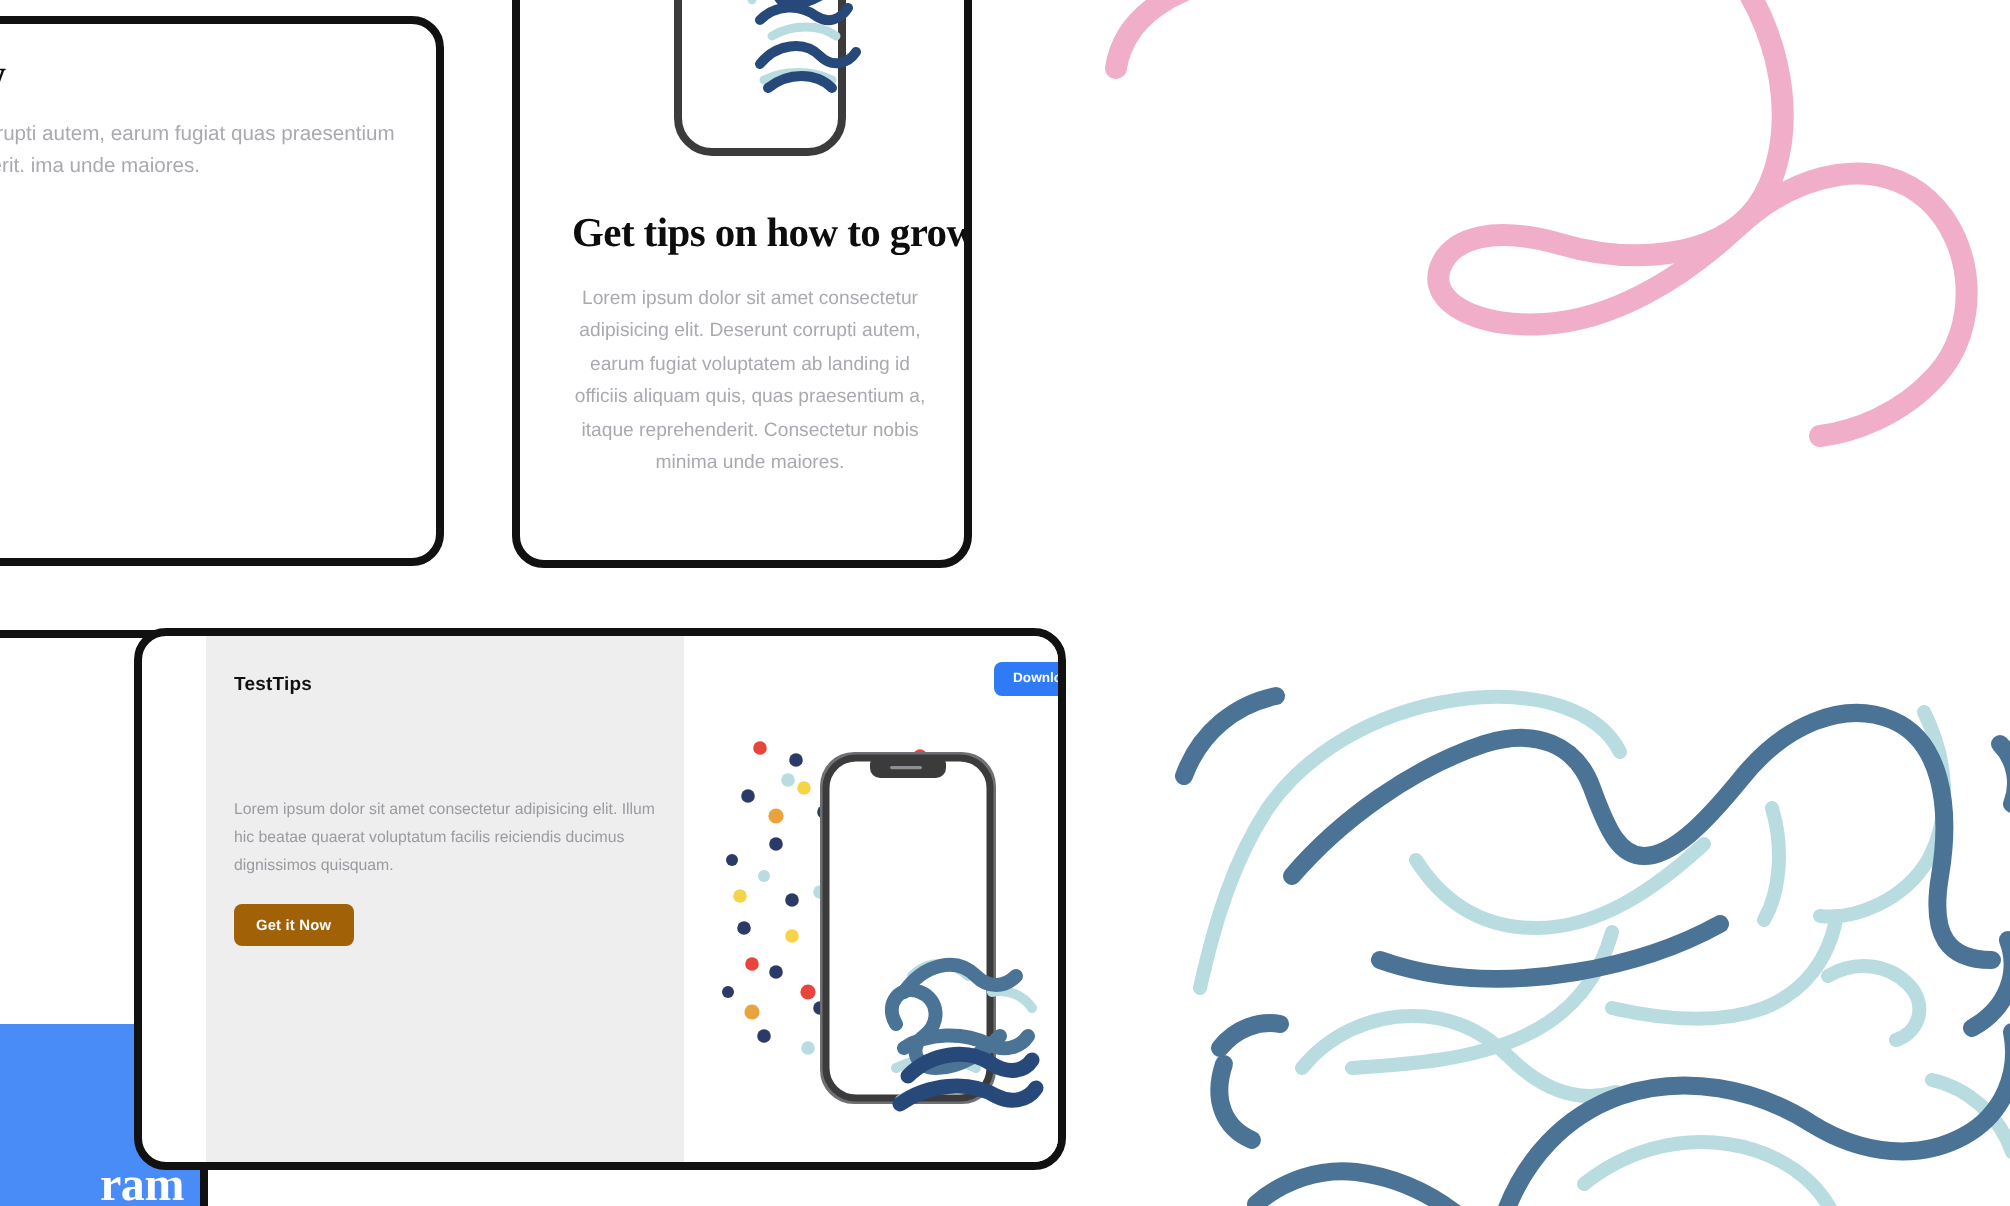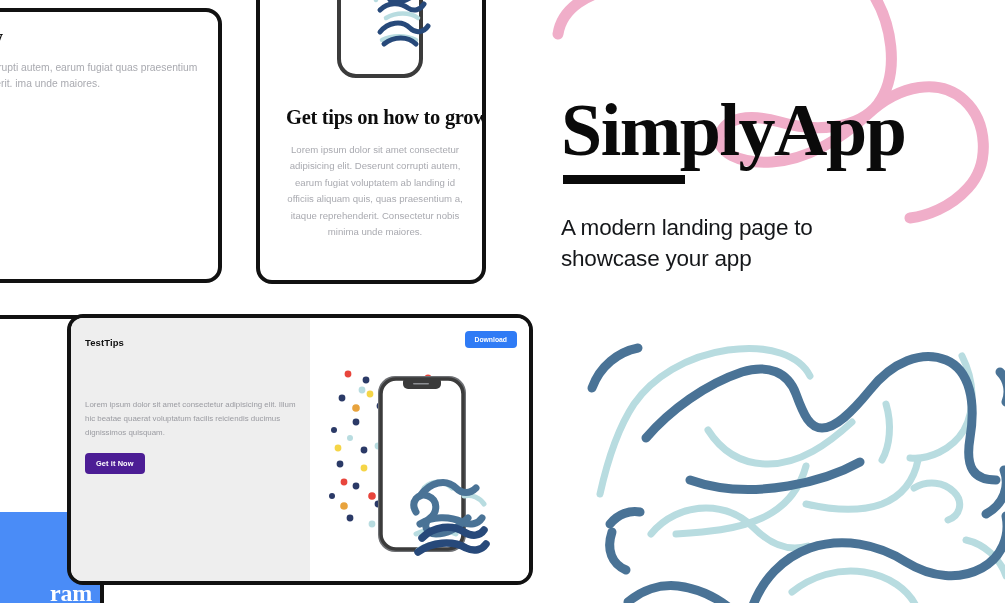--- a/index.html
+++ b/index.html
@@ -147,20 +147,21 @@
   #card-landing {
     left: 67px;
     top: 314px;
     width: 466px;
     height: 271px;
   }
   #card-landing .split {
     display: flex;
     width: 100%;
     height: 100%;
+    margin-left: 32px;
   }
   .landing-left {
     width: 239px;
     height: 100%;
     background: #eeeeee;
     position: relative;
     box-sizing: border-box;
     padding: 14px 16px 0 14px;
   }
   .landing-right {
@@ -195,21 +196,21 @@
   .landing-p {
     font-family: "Liberation Sans", sans-serif;
     font-size: 7.9px;
     line-height: 1.75;
     color: #9a9ba1;
     margin: 0 0 13px 0;
     width: 213px;
   }
   .btn-primary {
     display: inline-block;
-    background: #4c1d95;
+    background: #a16207;
     color: #ffffff;
     font-family: "Liberation Sans", sans-serif;
     font-size: 7.4px;
     font-weight: bold;
     padding: 6px 11px;
     border: none;
     border-radius: 4px;
     cursor: pointer;
     letter-spacing: 0.1px;
   }
@@ -503,19 +504,14 @@
             <g stroke="#27497a" stroke-width="7.5">
               <path d="M102 192 C 114 180, 132 178, 144 186 C 152 191, 160 190, 164 184"></path>
               <path d="M98 206 C 112 196, 132 194, 146 202 C 154 206, 162 204, 166 198"></path>
             </g>
           </g>
         </svg>
       </div>
     </div>
   </div>
 
-  <div id="brand-block">
-    <h1 class="brand-title">SimplyApp</h1>
-    <div class="brand-rule"></div>
-    <p class="brand-sub">A modern landing page to showcase your app</p>
-  </div>
 
 </div>
 
 </body></html>

